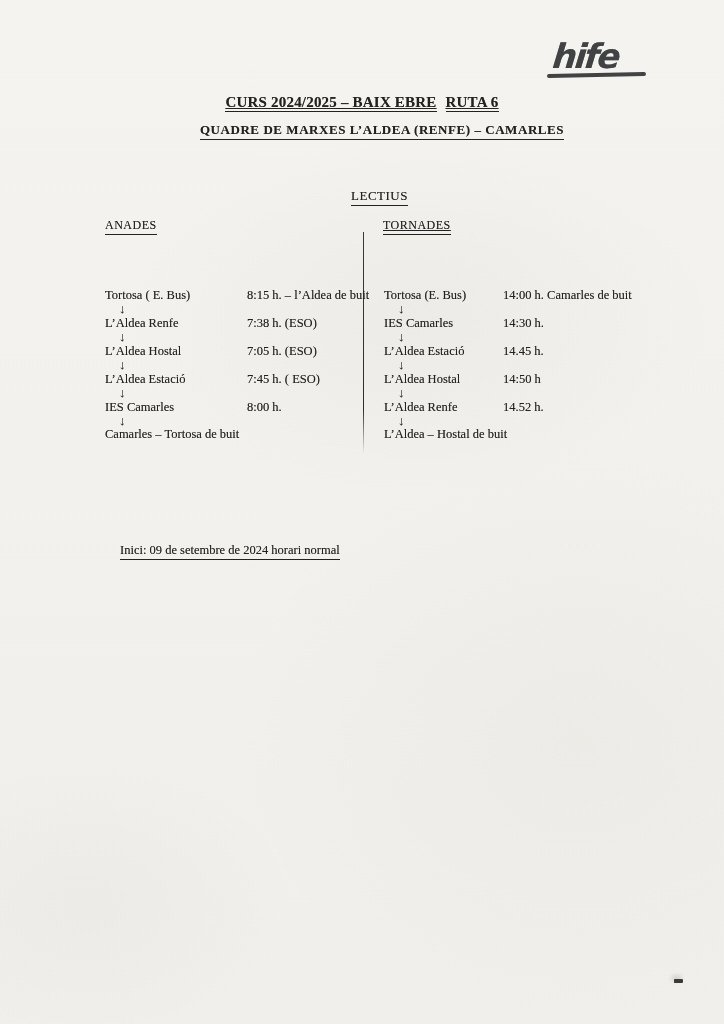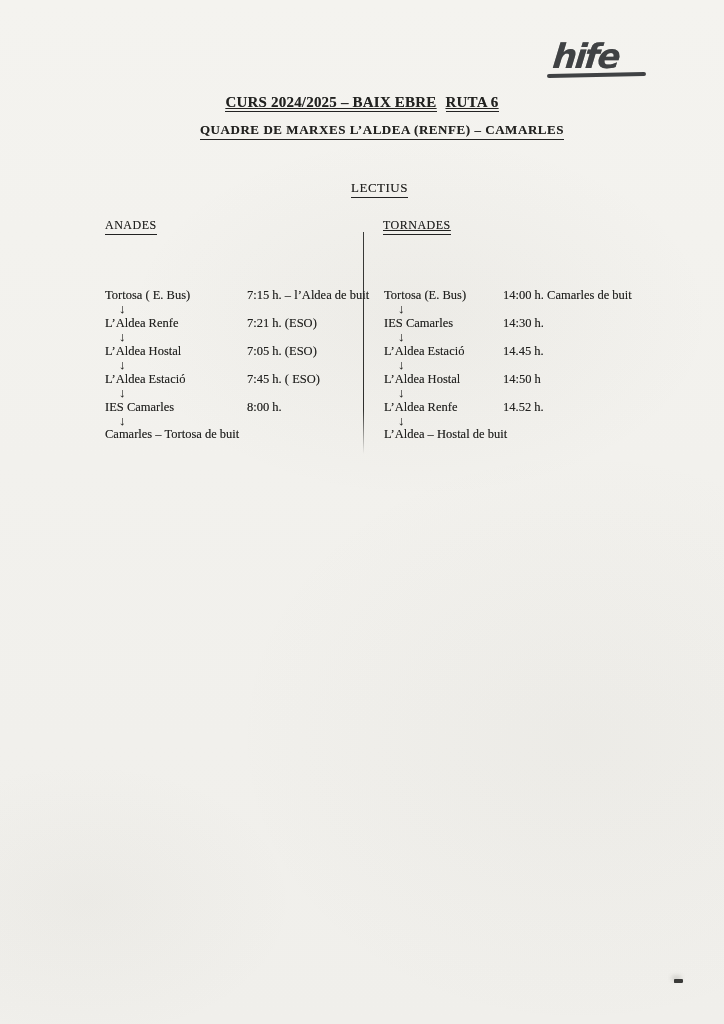--- a/index.html
+++ b/index.html
@@ -55,21 +55,21 @@
   .title .u { border-bottom: 1.4px solid #222; padding-bottom: 1px; }
   .title .part2 { margin-left: 9px; }
   .subtitle {
     position: absolute; left: 20px; top: 122px; width: 724px;
     text-align: center;
     font-size: 13px; font-weight: 700; letter-spacing: 0.55px;
     border: 0;
   }
   .subtitle .u { border-bottom: 1.3px solid #222; padding-bottom: 2px; }
   .section-heading {
-    position: absolute; left: 351px; top: 180px;
+    position: absolute; left: 351px; top: 188px;
     font-size: 13px; letter-spacing: 0.5px;
     border-bottom: 1.3px solid #222; padding-bottom: 0.5px;
   }
   .col-heading {
     position: absolute; top: 218px;
     font-size: 12px; letter-spacing: 0.5px;
     border-bottom: 1.3px solid #222; padding-bottom: 0.5px;
   }
   .anades-heading { left: 105px; }
   .tornades-heading { left: 383px; text-decoration: underline; }
@@ -130,28 +130,28 @@
 
   <div class="col-heading anades-heading">ANADES</div>
   <div class="col-heading tornades-heading">TORNADES</div>
 
   <div class="divider"></div>
 
   <div class="column anades">
     <div class="entry">
       <div class="line">
         <span class="stop">Tortosa ( E. Bus)</span>
-        <span class="time">7:15 h. – l’Aldea de buit</span>
+        <span class="time">8:15 h. – l’Aldea de buit</span>
       </div>
       <div class="arrow">↓</div>
     </div>
     <div class="entry">
       <div class="line">
         <span class="stop">L’Aldea Renfe</span>
-        <span class="time">7:21 h.  (ESO)</span>
+        <span class="time">7:38 h.  (ESO)</span>
       </div>
       <div class="arrow">↓</div>
     </div>
     <div class="entry">
       <div class="line">
         <span class="stop">L’Aldea Hostal</span>
         <span class="time">7:05 h.  (ESO)</span>
       </div>
       <div class="arrow">↓</div>
     </div>
@@ -214,16 +214,17 @@
       <div class="arrow">↓</div>
     </div>
     <div class="entry">
       <div class="line">
         <span class="stop">L’Aldea – Hostal de buit</span>
         <span class="time"></span>
       </div>
     </div>
   </div>
 
+  <div class="footer-note">Inici: 09 de setembre de 2024  horari normal</div>
 
   <div class="scan-mark"></div>
 
 </div>
 
 </body></html>

